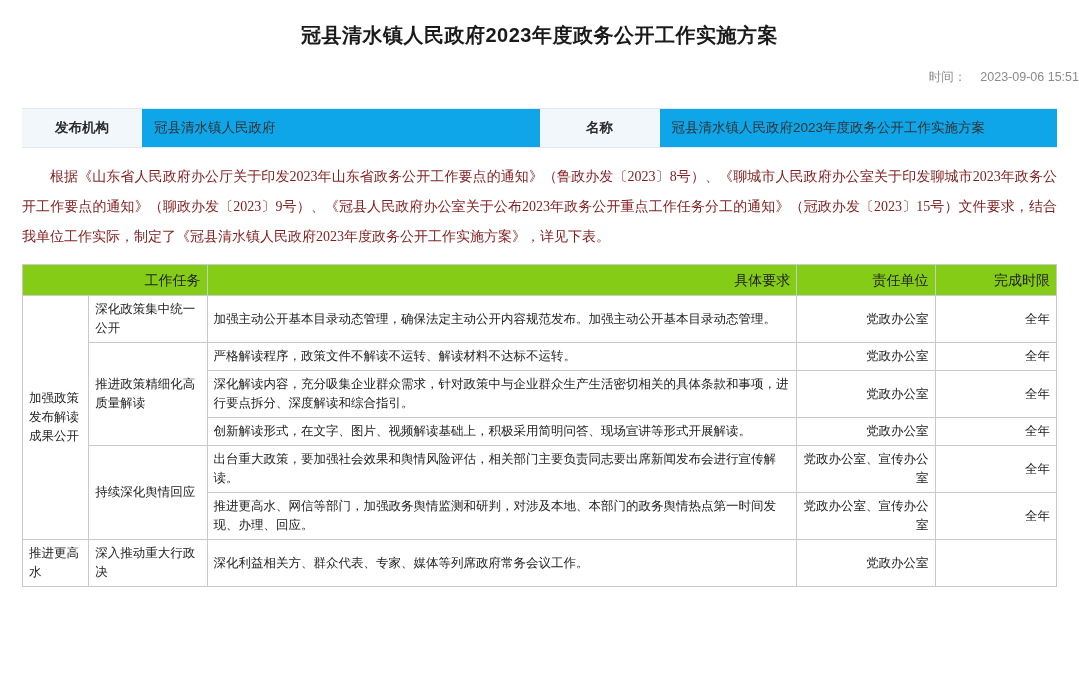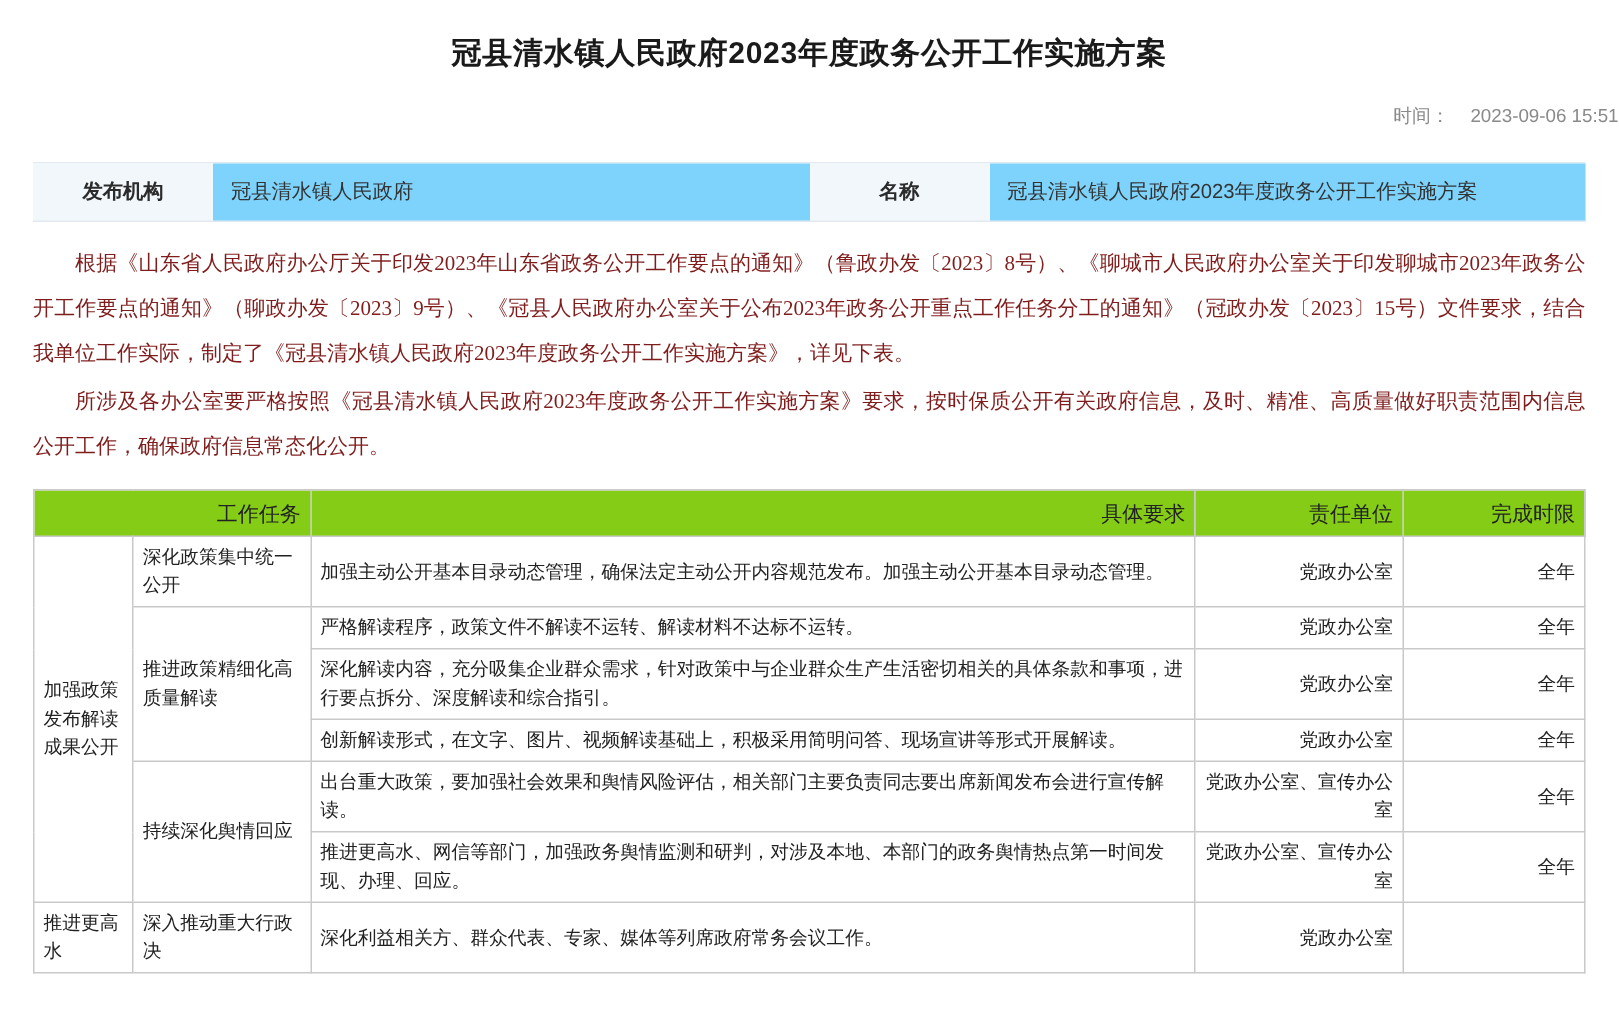--- a/index.html
+++ b/index.html
@@ -60,21 +60,21 @@
     text-align: center;
     font-weight: bold;
     color: #2b2b2b;
     width: 96px;
   }
   table.meta td.v {
     background: #fafcfe;
     color: #333;
   }
   table.meta td.v.alt {
-    background: #7dd3fc;
+    background: #0ea5e9;
   }
   .body-text {
     margin: 14px 22px 0 22px;
     font-size: 14px;
     line-height: 30px;
     color: #7f1d1d;
     text-align: justify;
     font-family: "Liberation Serif", "DejaVu Serif", serif;
   }
   .body-text p {
@@ -131,21 +131,20 @@
           <td class="v alt">冠县清水镇人民政府</td>
           <td class="k">名称</td>
           <td class="v alt">冠县清水镇人民政府2023年度政务公开工作实施方案</td>
         </tr>
       </tbody>
     </table>
   </div>
 
   <div class="body-text">
     <p>根据《山东省人民政府办公厅关于印发2023年山东省政务公开工作要点的通知》（鲁政办发〔2023〕8号）、《聊城市人民政府办公室关于印发聊城市2023年政务公开工作要点的通知》（聊政办发〔2023〕9号）、《冠县人民政府办公室关于公布2023年政务公开重点工作任务分工的通知》（冠政办发〔2023〕15号）文件要求，结合我单位工作实际，制定了《冠县清水镇人民政府2023年度政务公开工作实施方案》，详见下表。</p>
-    <p>所涉及各办公室要严格按照《冠县清水镇人民政府2023年度政务公开工作实施方案》要求，按时保质公开有关政府信息，及时、精准、高质量做好职责范围内信息公开工作，确保政府信息常态化公开。</p>
   </div>
 
   <div class="task-wrap">
     <table class="tasks">
       <colgroup>
         <col class="col-a">
           <col class="col-b">
           <col class="col-c">
           <col class="col-d">
           <col class="col-e">

